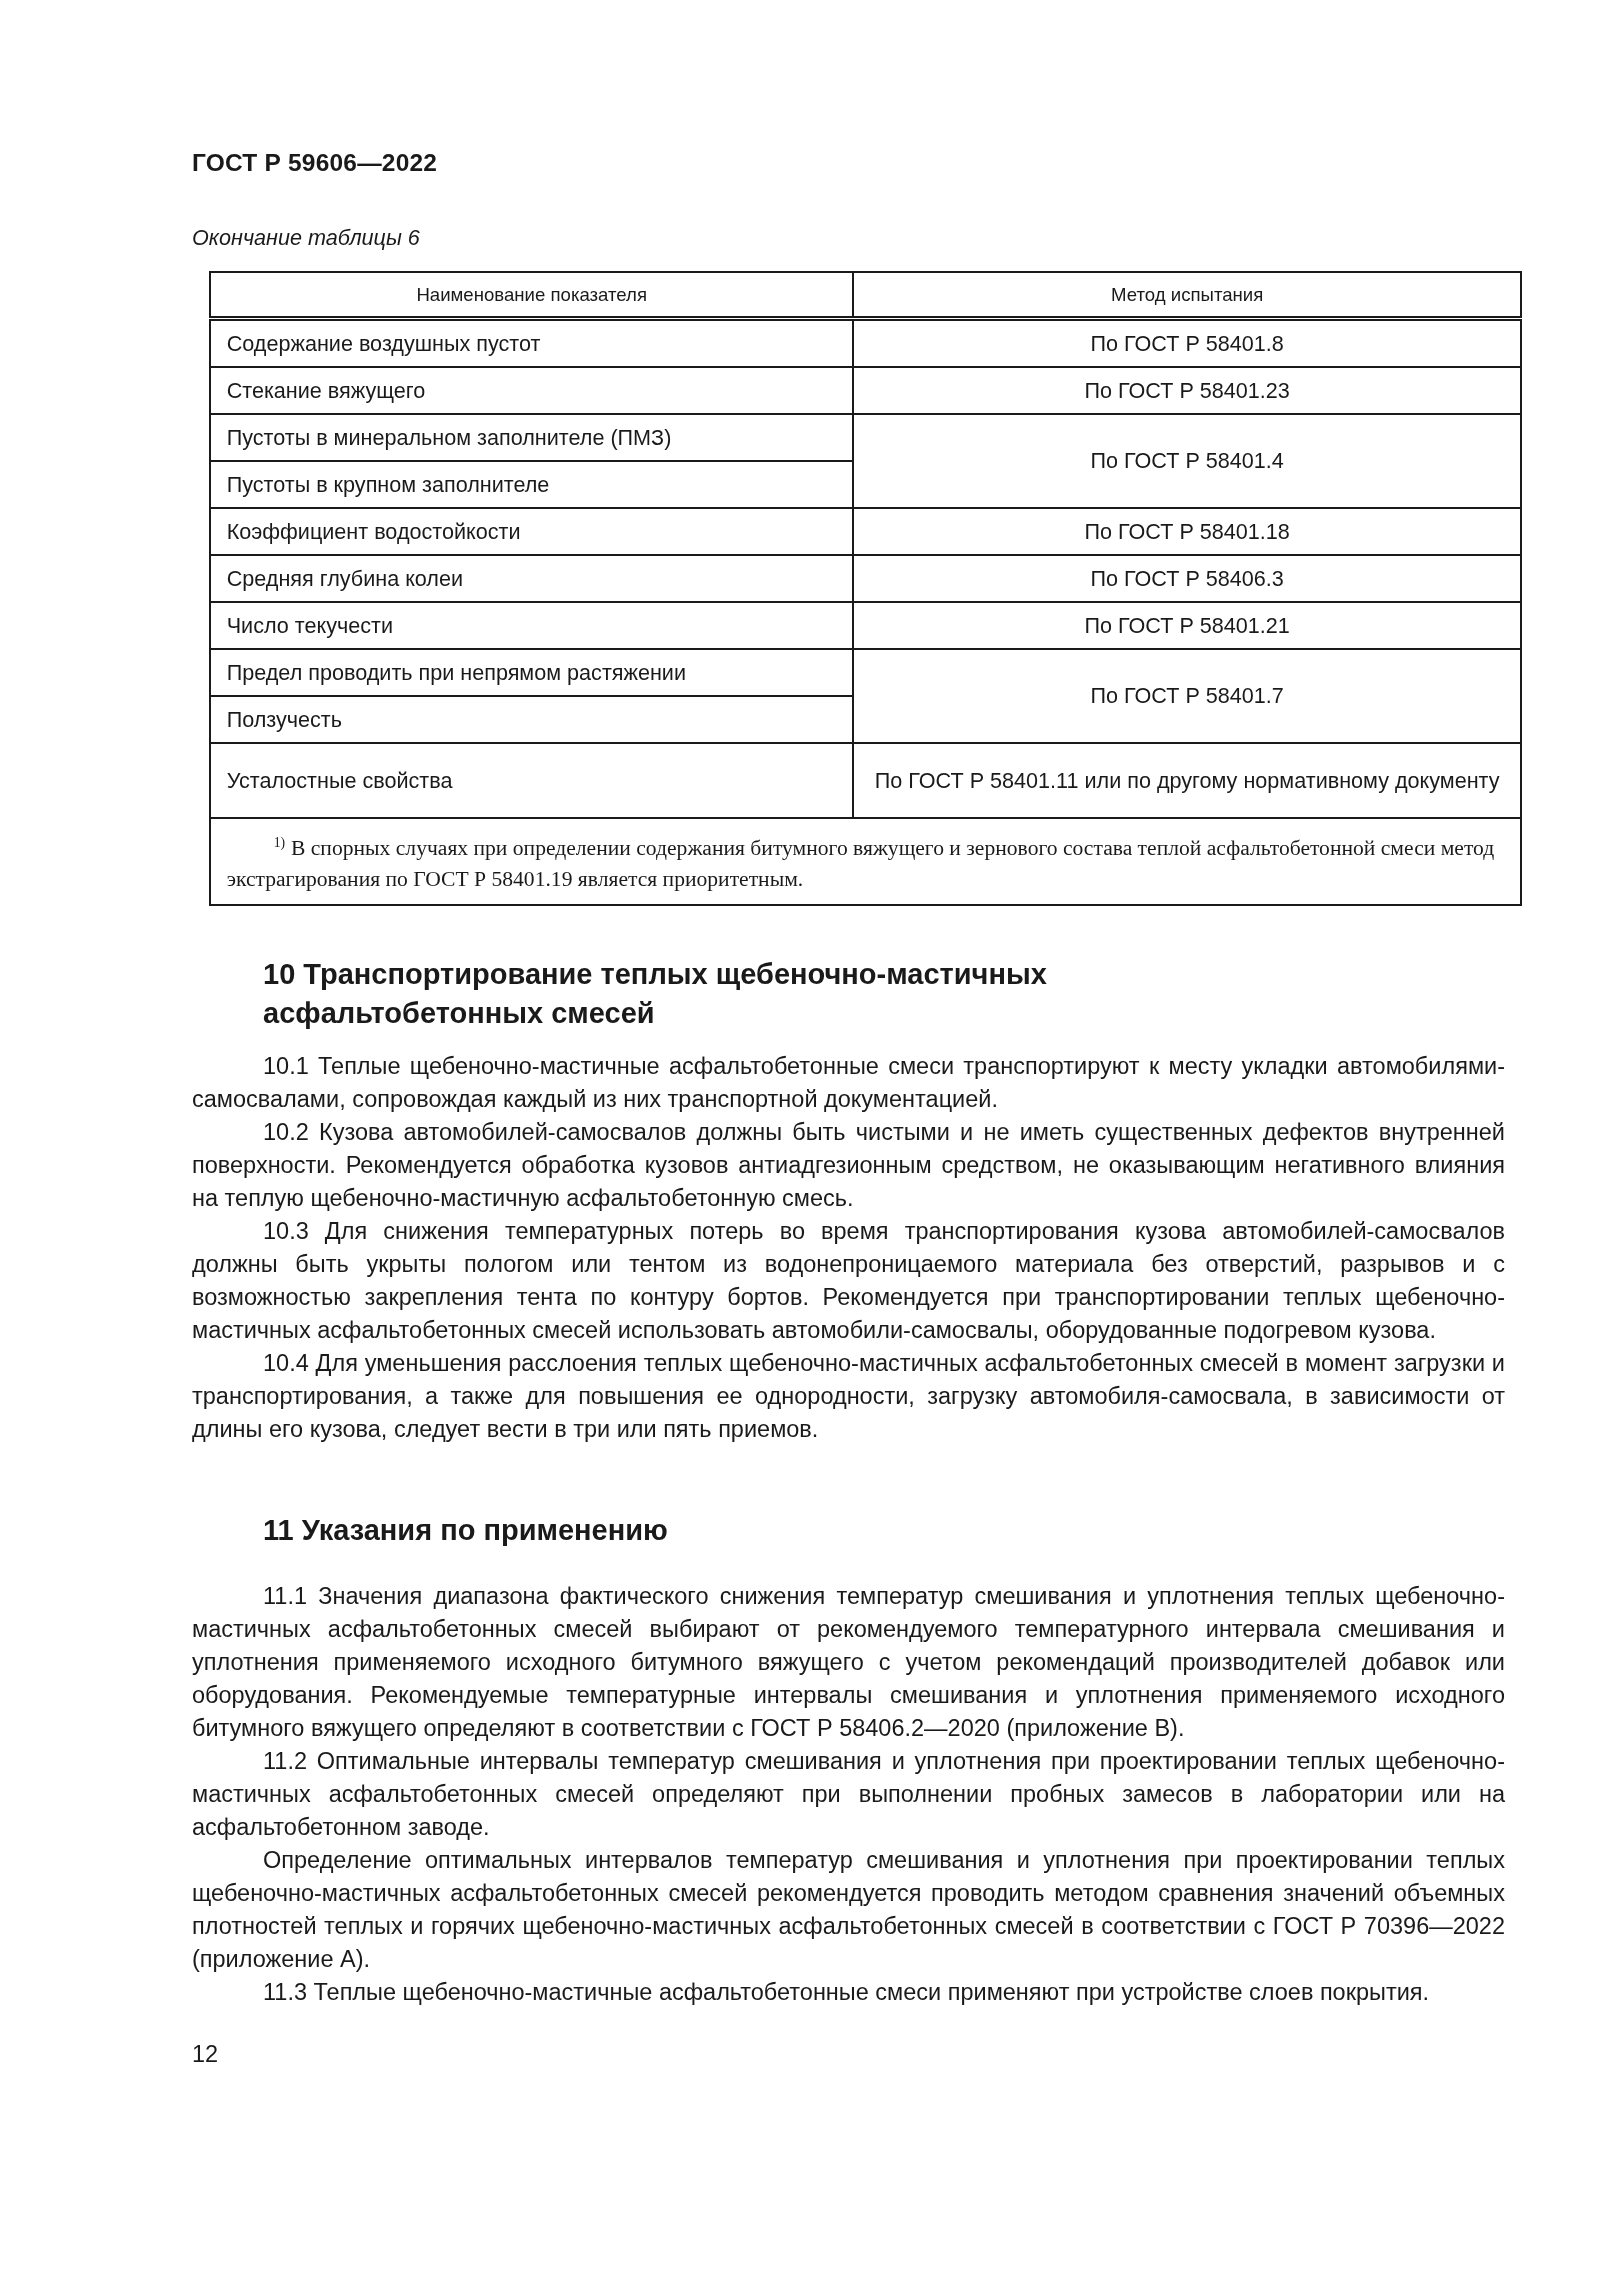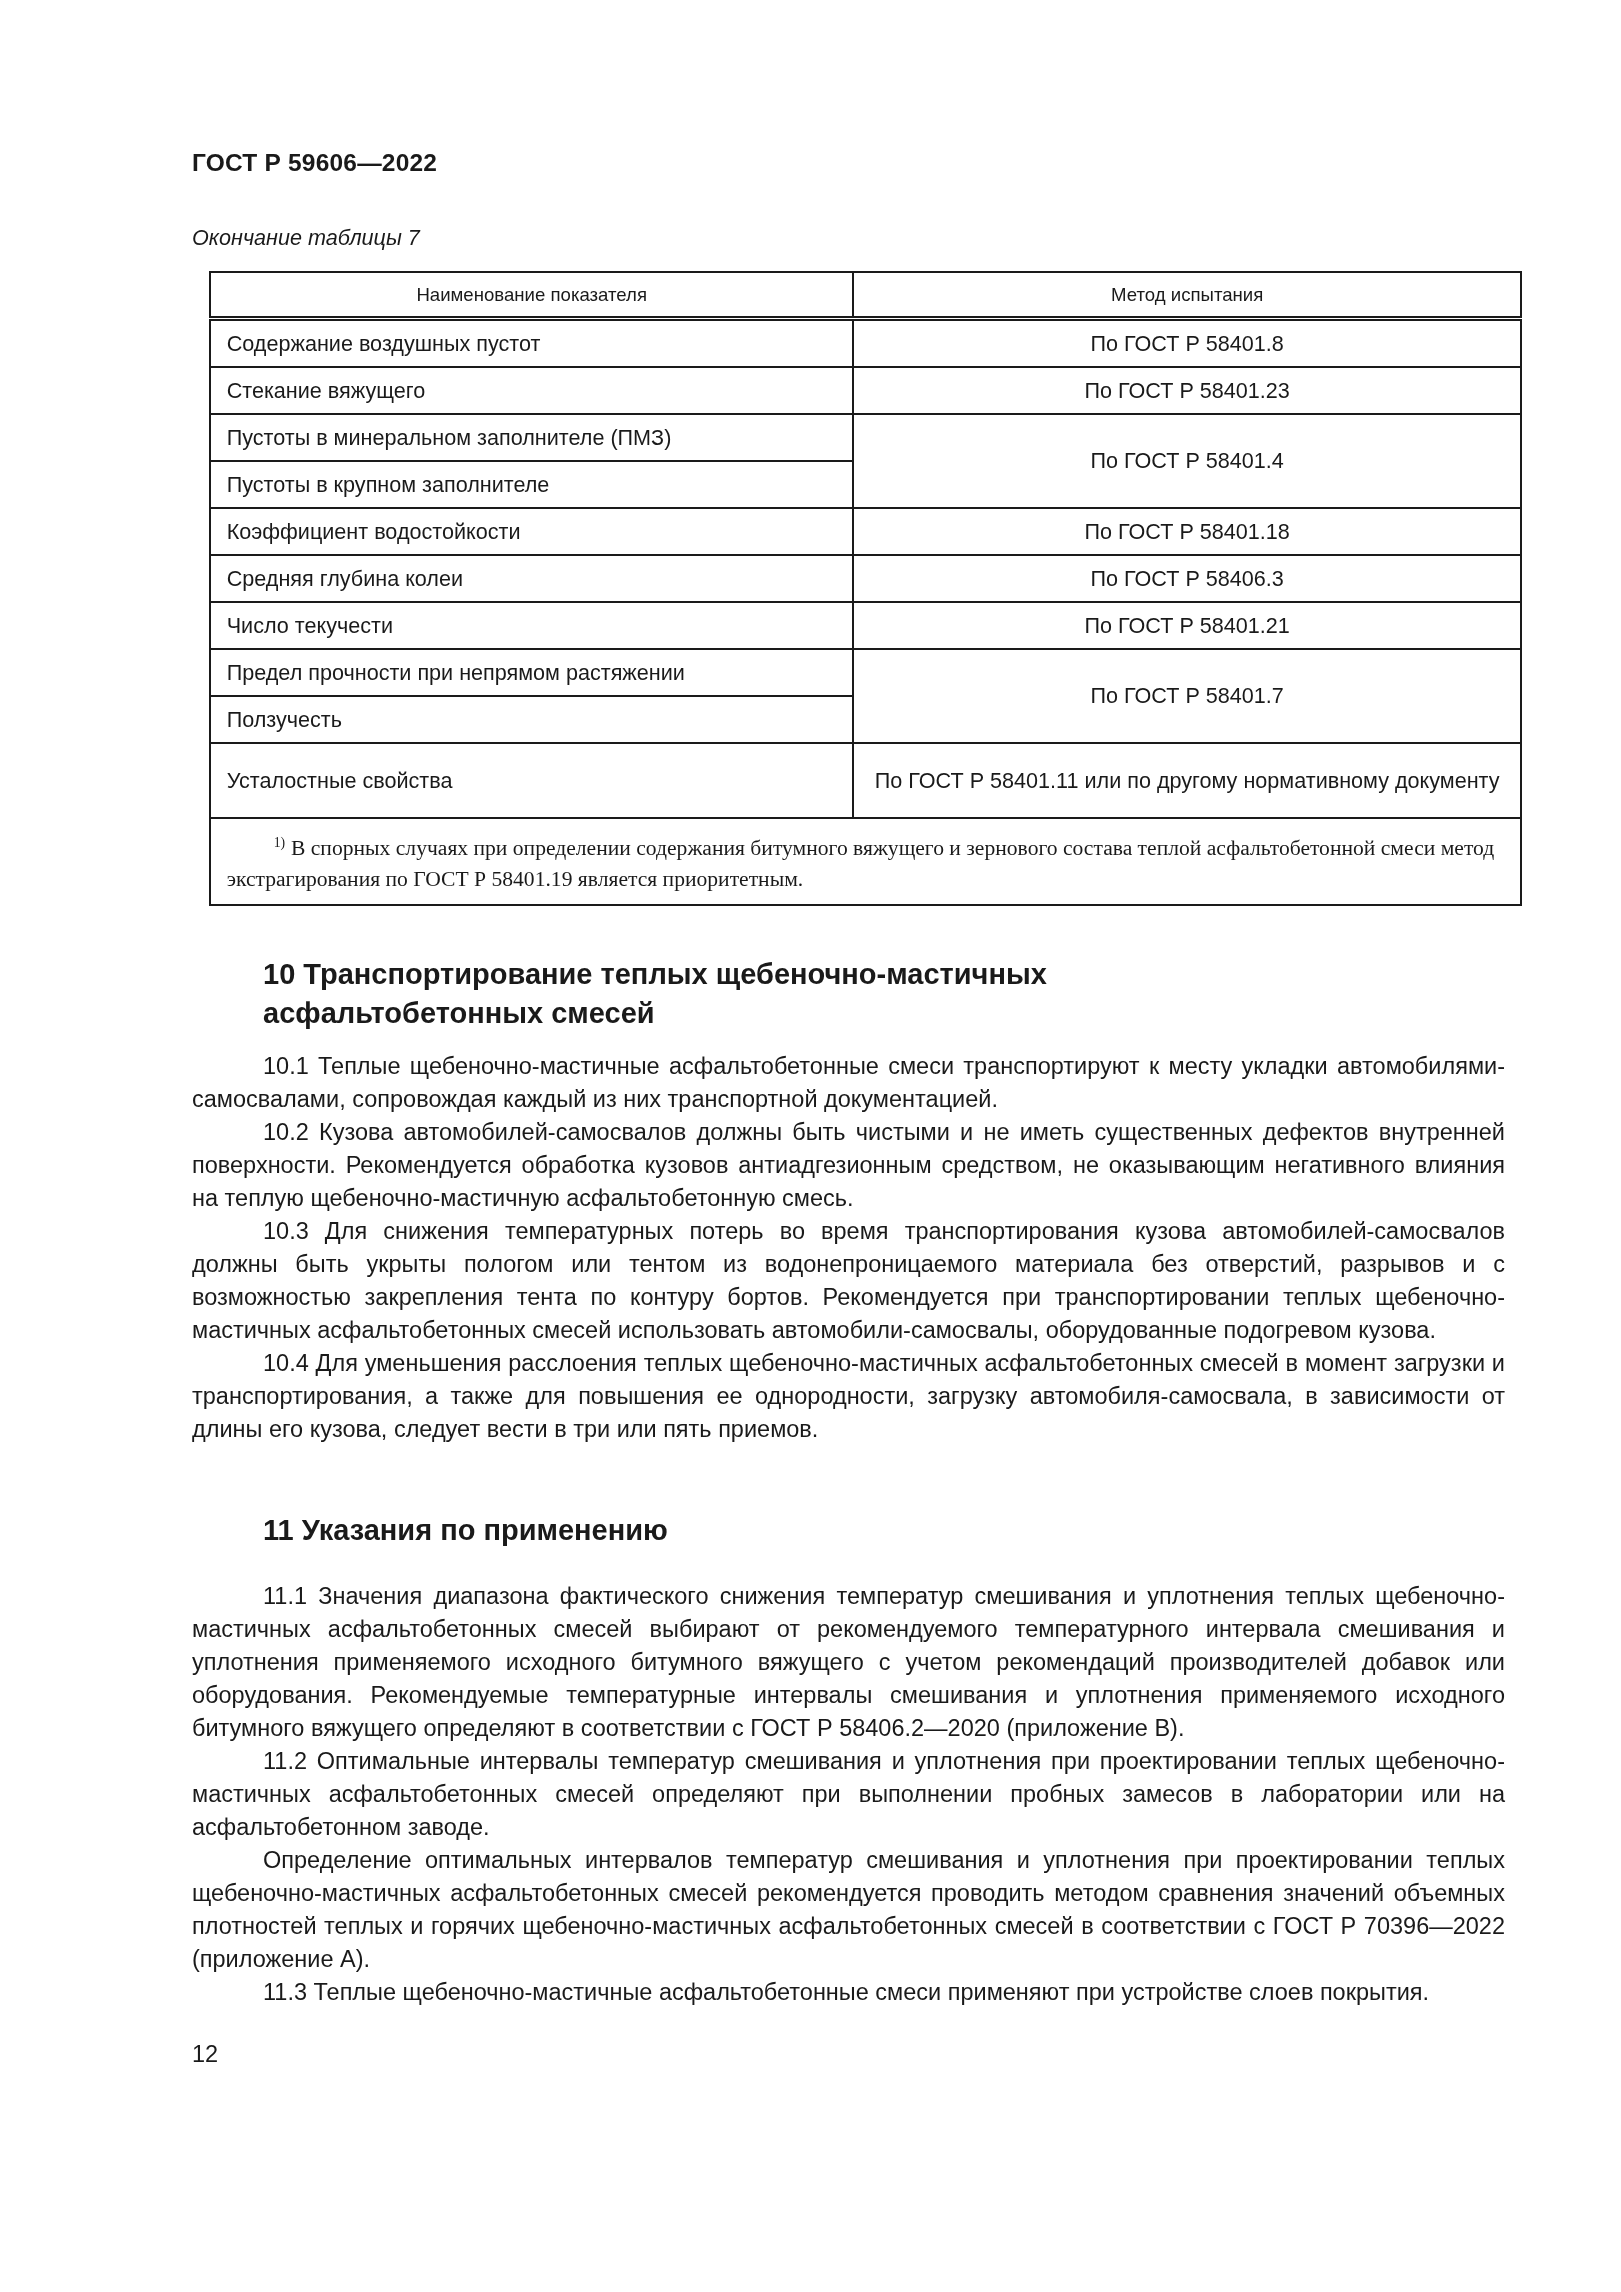--- a/index.html
+++ b/index.html
@@ -46,21 +46,21 @@
   .body-text p { margin: 0; text-indent: 71px; }
   .page-number {
     position: absolute; left: 192px; top: 2041px; font-size: 23.5px;
   }
 </style>
 </head>
 <body>
 
 <div class="page-header">ГОСТ Р 59606—2022</div>
 
-<div class="table-caption">Окончание таблицы 7</div>
+<div class="table-caption">Окончание таблицы 6</div>
 
 <table class="std-table">
   <thead>
     <tr>
       <th>Наименование показателя</th>
       <th>Метод испытания</th>
     </tr>
   </thead>
   <tbody>
     <tr>
@@ -84,21 +84,21 @@
     </tr>
     <tr>
       <td class="name">Средняя глубина колеи</td>
       <td class="method">По ГОСТ Р 58406.3</td>
     </tr>
     <tr>
       <td class="name">Число текучести</td>
       <td class="method">По ГОСТ Р 58401.21</td>
     </tr>
     <tr>
-      <td class="name">Предел прочности при непрямом растяжении</td>
+      <td class="name">Предел проводить при непрямом растяжении</td>
       <td class="method" rowspan="2">По ГОСТ Р 58401.7</td>
     </tr>
     <tr>
       <td class="name">Ползучесть</td>
     </tr>
     <tr>
       <td class="name">Усталостные свойства</td>
       <td class="method tall">По ГОСТ Р 58401.11 или по другому нормативному документу</td>
     </tr>
     <tr>

